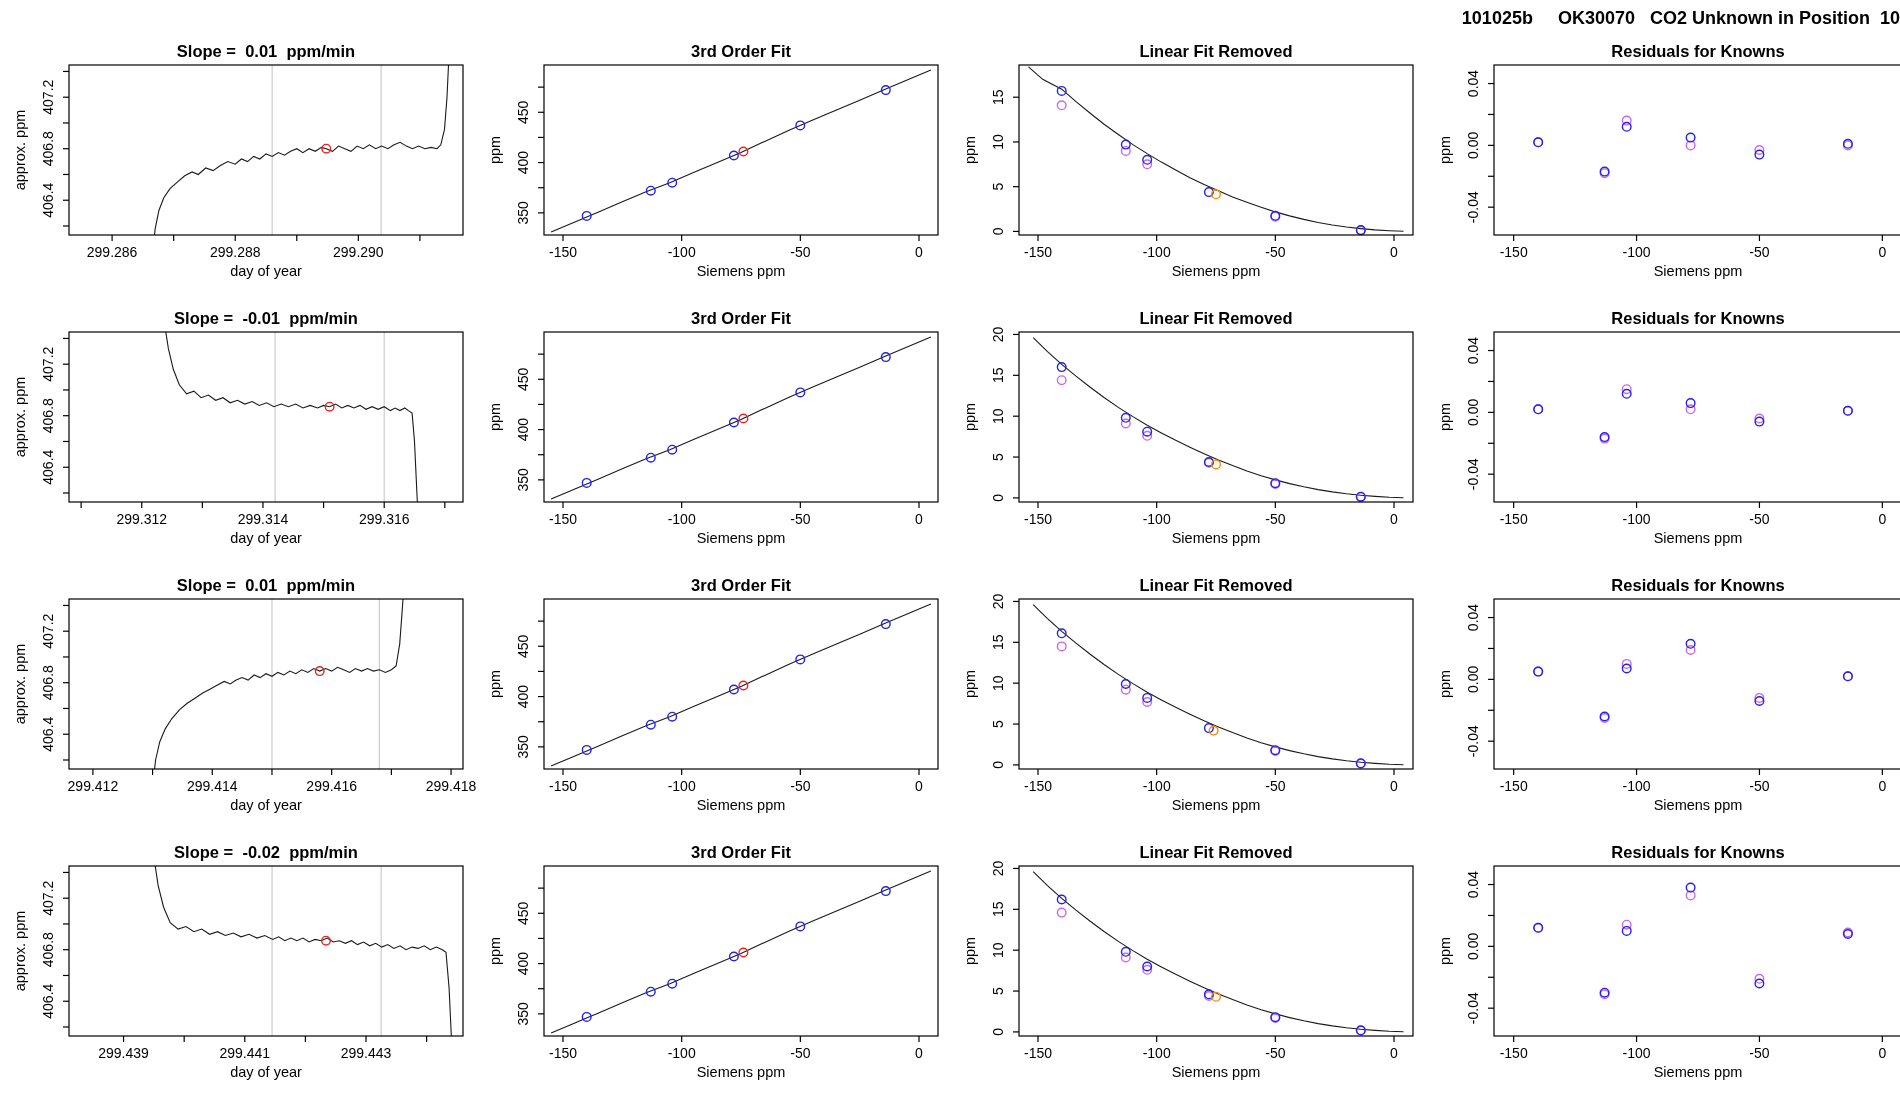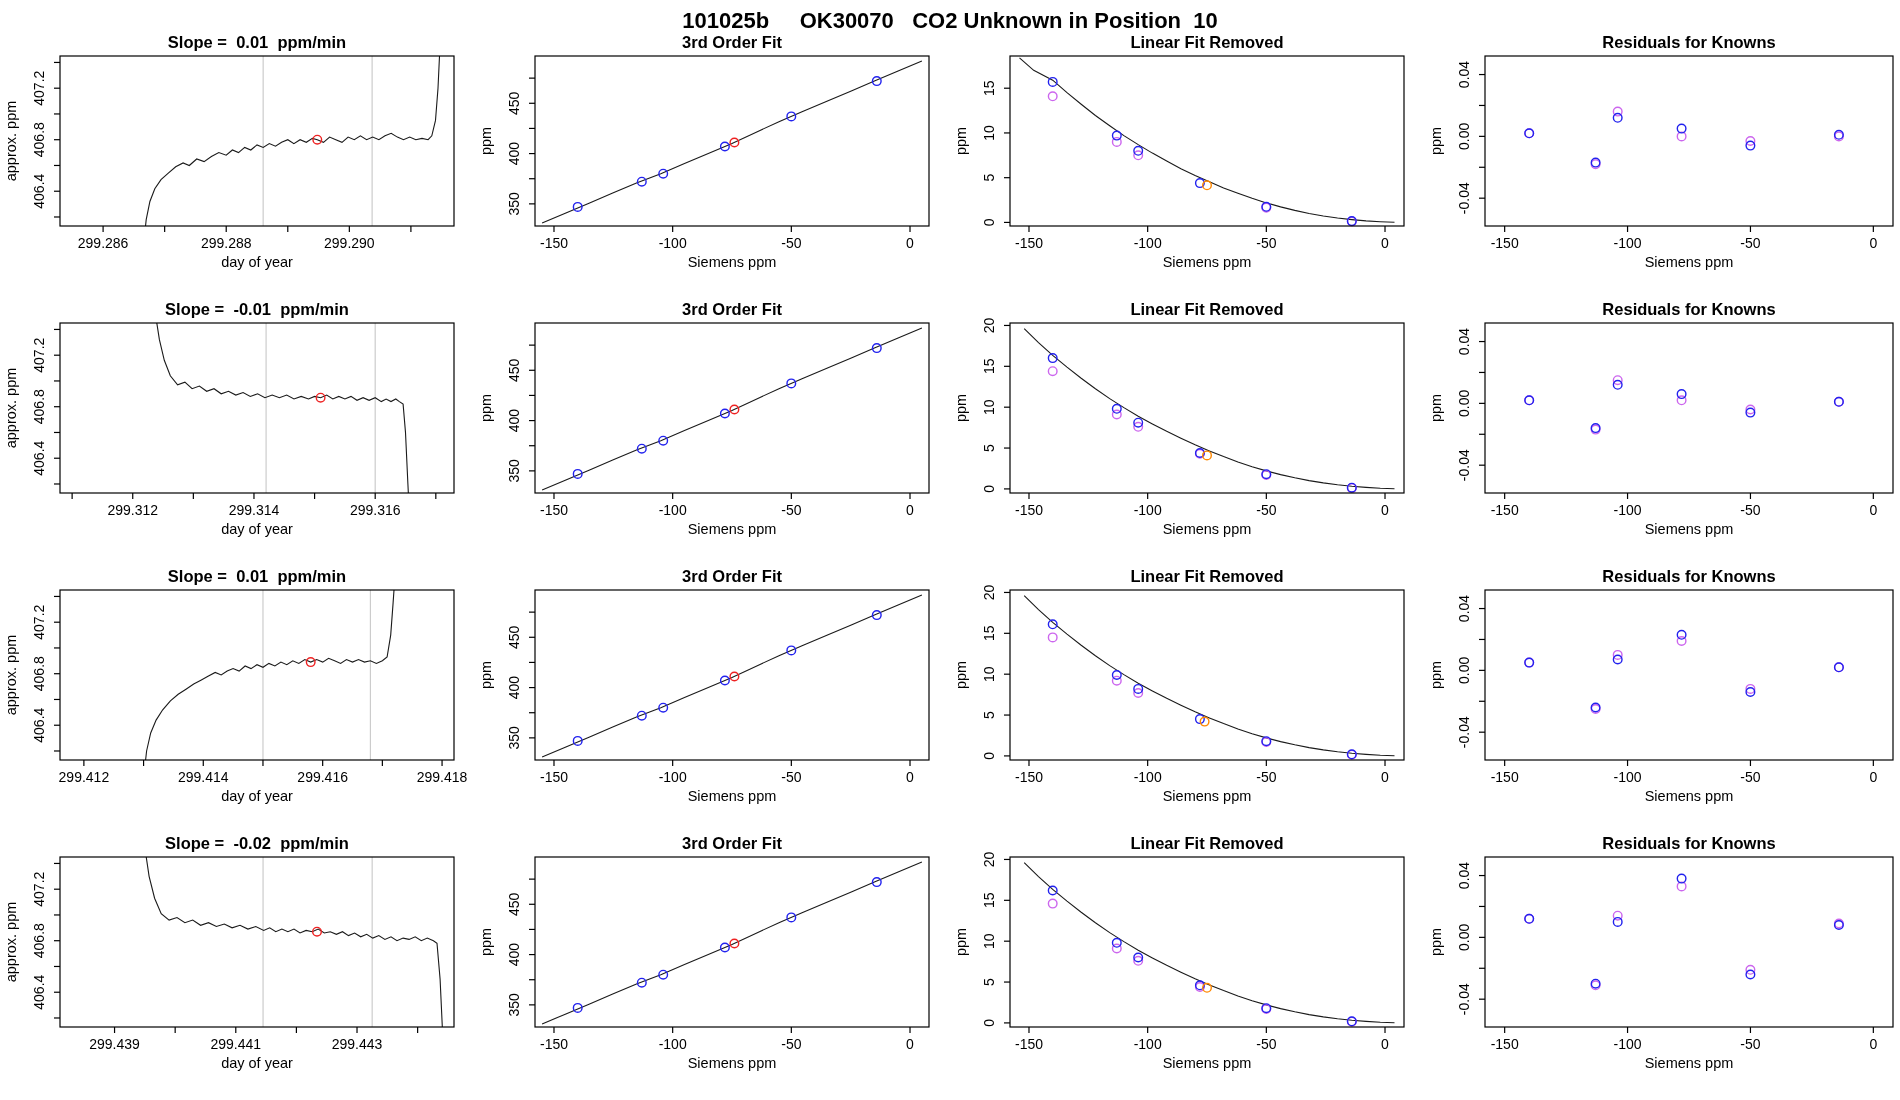--- a/index.html
+++ b/index.html
@@ -1,27 +1,27 @@
 <!DOCTYPE html>
 <html><head>
 <meta charset="utf-8">
 <style>
   html,body{margin:0;padding:0;background:#ffffff;}
   body{width:1900px;height:1100px;overflow:hidden;font-family:"Liberation Sans",sans-serif;}
   .page{width:1900px;height:1100px;position:relative;}
   .main-title{
-    width:1900px;height:30px;text-align:center;font-size:22px;font-weight:bold;
+    width:1900px;height:30px;text-align:right;font-size:18px;font-weight:bold;
     color:#000;white-space:pre;padding-top:8px;box-sizing:border-box;
   }
   .grid{
     display:grid;
     grid-template-columns:repeat(4,475px);
     grid-template-rows:repeat(4,267px);
   }
-  figure.cell{margin:0;padding:0;width:475px;height:267px;}
+  figure.cell{margin:9px;padding:0;width:475px;height:267px;}
   svg text{font-family:"Liberation Sans",sans-serif;fill:#000;}
   svg .tick-label{font-size:14px;}
   svg .axis-label{font-size:14.5px;}
   svg .chart-title{font-size:16.5px;font-weight:bold;white-space:pre;}
 </style>
 </head>
 <body>
 
 <div class="page">
   <div class="main-title">101025b     OK30070   CO2 Unknown in Position  10</div>

